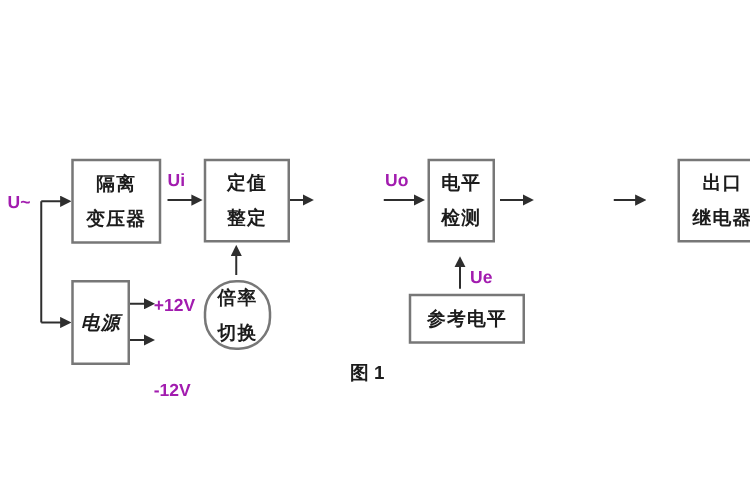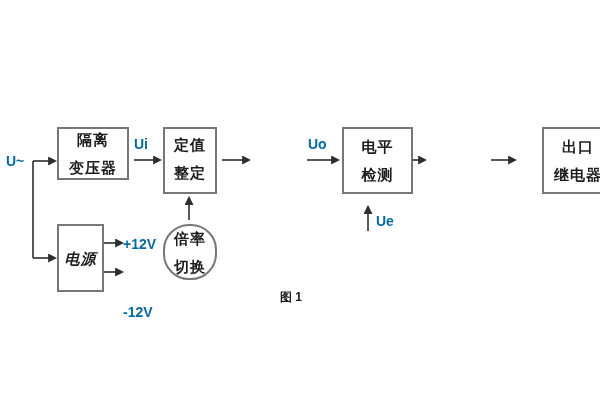--- a/index.html
+++ b/index.html
@@ -28,39 +28,39 @@
     color: #1c1c1c;
     font-size: 15px;
     font-weight: bold;
     letter-spacing: 1px;
     line-height: 1;
     text-align: center;
   }
   .block span { white-space: nowrap; }
   .lbl {
     position: absolute;
-    color: #0369a1;
+    color: #a21caf;
     font-size: 14px;
     font-weight: bold;
     line-height: 1;
     white-space: nowrap;
   }
   #wires {
     position: absolute;
     left: 0;
     top: 0;
     pointer-events: none;
   }
   #wires line { stroke: #2e2e2e; stroke-width: 1.6; }
   .caption {
     position: absolute;
     left: 280px;
     top: 289px;
     color: #1c1c1c;
-    font-size: 12px;
+    font-size: 15px;
     font-weight: bold;
   }
 </style>
 </head>
 <body>
 
 <div id="stage">
 
   <svg id="wires" width="600" height="400" viewBox="0 0 600 400">
     <defs>
@@ -79,51 +79,54 @@
     <line x1="400" y1="160" x2="419" y2="160" marker-end="url(#ah)"></line>
     <line x1="491" y1="160" x2="509" y2="160" marker-end="url(#ah)"></line>
 
     <line x1="103" y1="243" x2="116" y2="243" marker-end="url(#ah)"></line>
     <line x1="103" y1="272" x2="116" y2="272" marker-end="url(#ah)"></line>
 
     <line x1="189" y1="220" x2="189" y2="204" marker-end="url(#ah)"></line>
     <line x1="368" y1="231" x2="368" y2="213" marker-end="url(#ah)"></line>
   </svg>
 
-  <div class="block" style="left:57px; top:127px; width:72px; height:53px;">
+  <div class="block" style="left:57px; top:127px; width:72px; height:68px;">
     <span>隔离</span>
     <span>变压器</span>
   </div>
 
-  <div class="block" style="left:163px; top:127px; width:54px; height:67px;font-family:Liberation Mono, monospace;">
+  <div class="block" style="left:163px; top:127px; width:69px; height:67px;">
     <span>定值</span>
     <span>整定</span>
   </div>
 
 
-  <div class="block" style="left:342px; top:127px; width:71px; height:67px;">
+  <div class="block" style="left:342px; top:127px; width:54px; height:67px;">
     <span>电平</span>
     <span>检测</span>
   </div>
 
 
   <div class="block" style="left:542px; top:127px; width:72px; height:67px;">
     <span>出口</span>
     <span>继电器</span>
   </div>
 
   <div class="block" style="left:57px; top:224px; width:47px; height:68px;font-style:italic;">
     <span>电源</span>
   </div>
 
   <div class="block" style="left:163px; top:224px; width:54px; height:56px;border-radius:26px;">
     <span>倍率</span>
     <span>切换</span>
   </div>
 
+  <div class="block" style="left:327px; top:235px; width:93px; height:40px;">
+    <span>参考电平</span>
+  </div>
 
   <div class="lbl" style="left:6px; top:154px;">U~</div>
   <div class="lbl" style="left:134px; top:137px;">Ui</div>
   <div class="lbl" style="left:308px; top:137px;">Uo</div>
   <div class="lbl" style="left:376px; top:214px;text-align:right;">Ue</div>
   <div class="lbl" style="left:123px; top:237px;">+12V</div>
   <div class="lbl" style="left:123px; top:265px;margin-top:40px;">-12V</div>
 
   <div class="caption">图 1</div>
 

